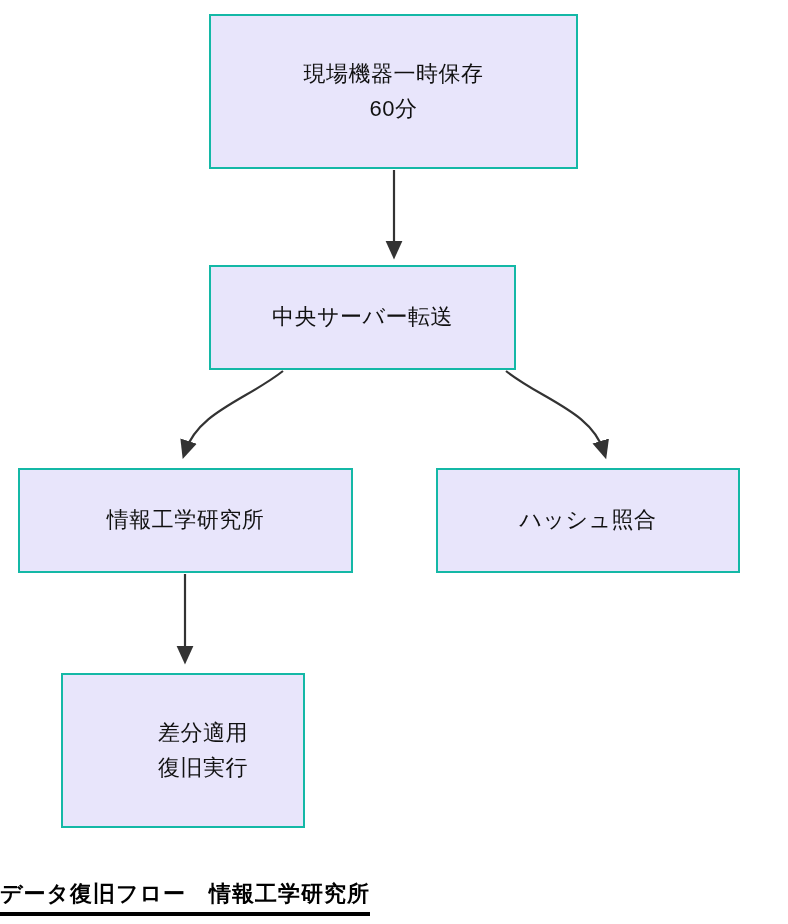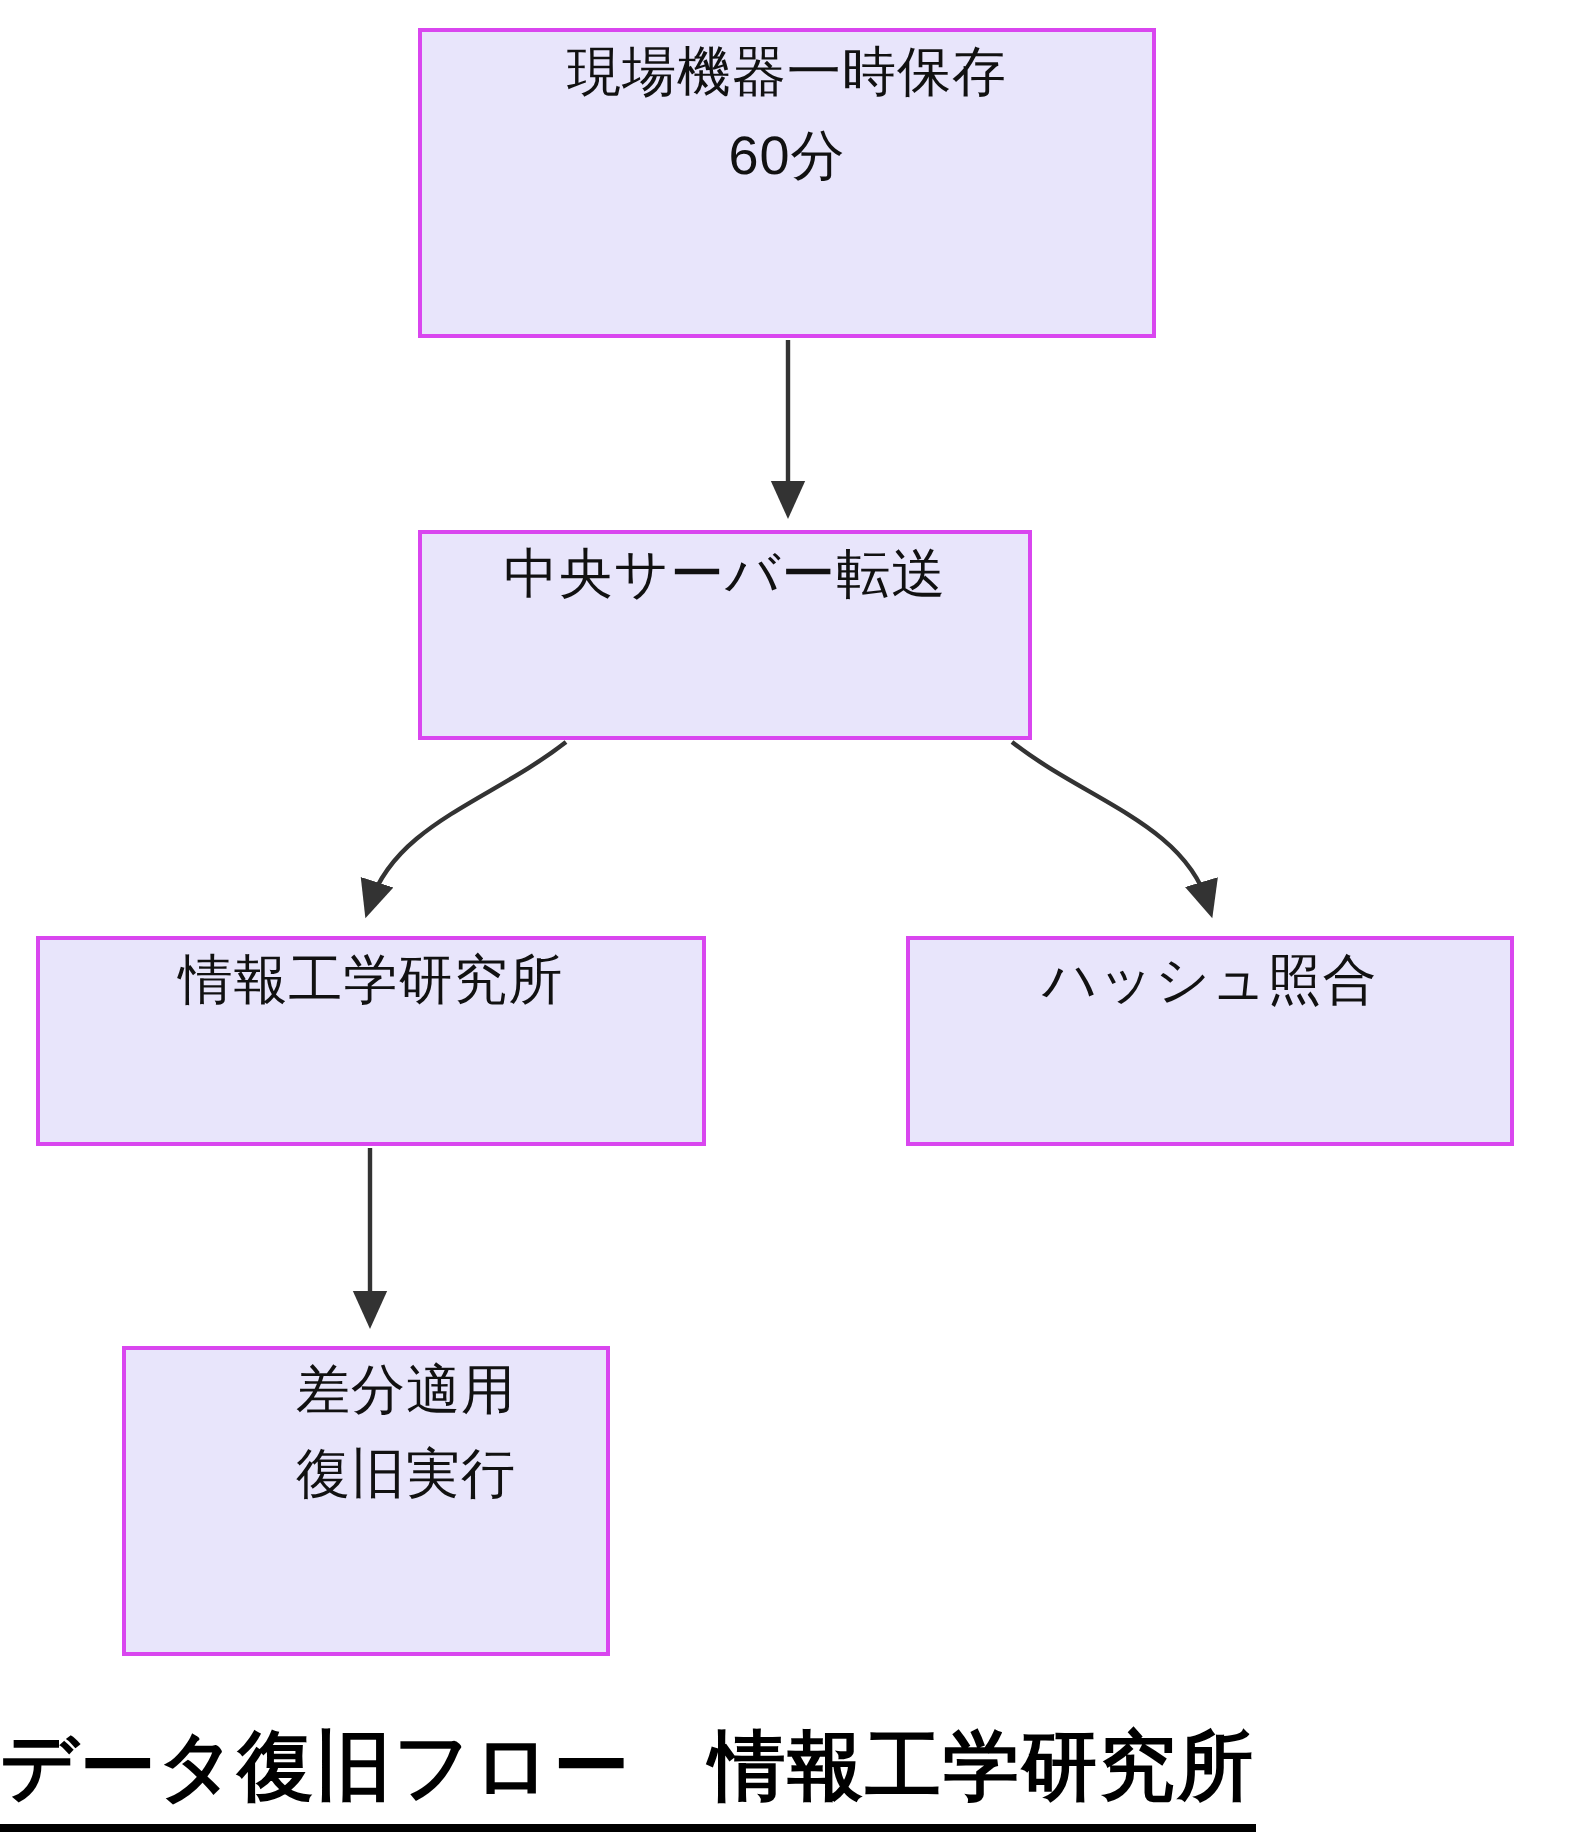--- a/index.html
+++ b/index.html
@@ -23,41 +23,42 @@
     left: 0;
     top: 0;
     width: 788px;
     height: 924px;
     pointer-events: none;
   }
   .node {
     position: absolute;
     box-sizing: border-box;
     background: #e8e5fb;
-    border: 2px solid #d946ef;
+    border: 2px solid #14b8a6;
     display: flex;
     flex-direction: column;
     align-items: center;
+    justify-content: center;
     color: #111111;
-    font-size: 27px;
+    font-size: 22px;
     line-height: 1.55;
     letter-spacing: 0.5px;
     white-space: nowrap;
     z-index: 2;
   }
   .node .line {
     display: block;
   }
   .caption {
     position: absolute;
     left: 0;
     bottom: 8px;
     width: 788px;
     color: #000000;
-    font-size: 38px;
+    font-size: 22px;
     font-weight: 700;
     letter-spacing: 1px;
     white-space: nowrap;
   }
   .caption .caption-text {
     display: inline-block;
     border-bottom: 4px solid #000000;
     padding-bottom: 3px;
   }
 </style>
@@ -96,21 +97,21 @@
   </div>
 
   <div class="node" style="left:209px; top:265px; width:307px; height:105px;">
     <span class="line">中央サーバー転送</span>
   </div>
 
   <div class="node" style="left:18px; top:468px; width:335px; height:105px;">
     <span class="line">情報工学研究所</span>
   </div>
 
-  <div class="node" style="left:453px; top:468px; width:304px; height:105px;">
+  <div class="node" style="left:436px; top:468px; width:304px; height:105px;">
     <span class="line">ハッシュ照合</span>
   </div>
 
   <div class="node" style="left:61px; top:673px; width:244px; height:155px;padding-left:40px;">
     <span class="line">差分適用</span>
     <span class="line">復旧実行</span>
   </div>
 
   <div class="caption">
     <span class="caption-text">データ復旧フロー　情報工学研究所</span>

